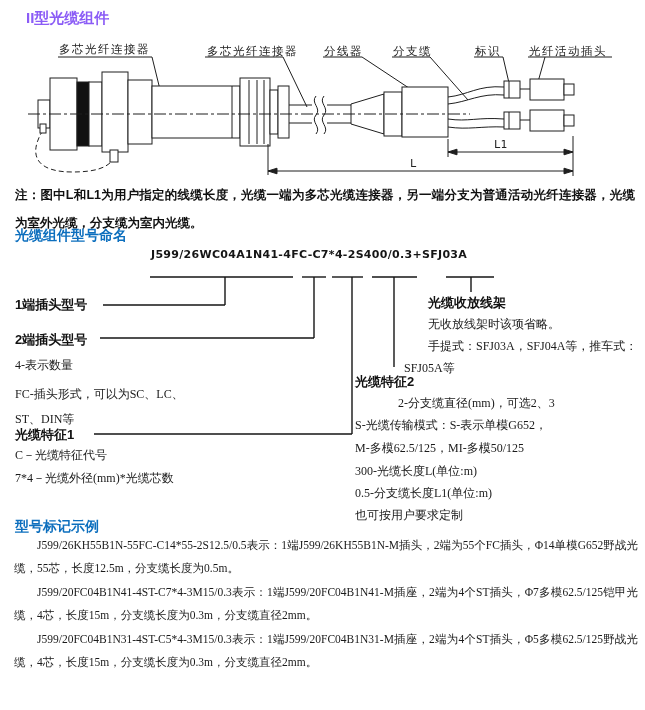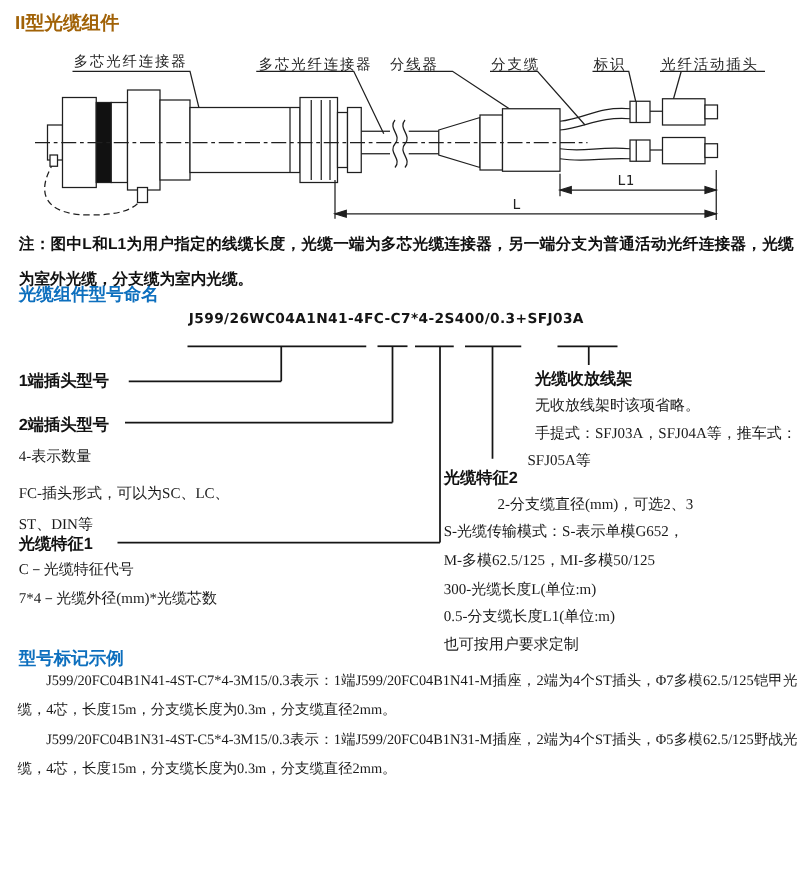--- a/index.html
+++ b/index.html
@@ -133,25 +133,25 @@
     <path d="M332,277 H363"></path>
     <path d="M352,277 V434"></path>
     <path d="M94,434 H352"></path>
     <path d="M372,277 H417"></path>
     <path d="M394,277 V367"></path>
     <path d="M446,277 H494"></path>
     <path d="M471,277 V292"></path>
   </g>
 </svg>
 
-<div class="abs page-title accent" style="left: 12px; top: 9px; color: #a16207;">II型光缆组件</div>
+<div class="abs page-title accent" style="left: 26px; top: 9px; color: #8b5cf6;">II型光缆组件</div>
 
 <div class="abs diagram-label" style="left:59px;top:42px;">多芯光纤连接器</div>
 <div class="abs diagram-label" style="left:207px;top:44px;">多芯光纤连接器</div>
-<div class="abs diagram-label" style="left:312px;top:44px;text-align:center;">分线器</div>
+<div class="abs diagram-label" style="left:324px;top:44px;text-align:center;">分线器</div>
 <div class="abs diagram-label" style="left:393px;top:44px;">分支缆</div>
 <div class="abs diagram-label" style="left:475px;top:44px;">标识</div>
 <div class="abs diagram-label" style="left:529px;top:44px;">光纤活动插头</div>
 
 <div class="abs dim-label" style="left:494px;top:138px;">L1</div>
 <div class="abs dim-label" style="left:410px;top:157px;">L</div>
 
 <div class="abs note" style="left:15px;top:181px;">注：图中L和L1为用户指定的线缆长度，光缆一端为多芯光缆连接器，另一端分支为普通活动光纤连接器，光缆为室外光缆，分支缆为室内光缆。</div>
 
 <div class="abs section-h accent" style="left: 15px; top: 227px; color: rgb(13, 111, 190);">光缆组件型号命名</div>
@@ -162,26 +162,27 @@
 <div class="abs body-line" style="left:15px;top:357px;">4-表示数量</div>
 <div class="abs body-line" style="left:15px;top:386px;">FC-插头形式，可以为SC、LC、</div>
 <div class="abs body-line" style="left:15px;top:411px;">ST、DIN等</div>
 <div class="abs bold-label" style="left:15px;top:426px;">光缆特征1</div>
 <div class="abs body-line" style="left:15px;top:447px;">C－光缆特征代号</div>
 <div class="abs body-line" style="left:15px;top:470px;">7*4－光缆外径(mm)*光缆芯数</div>
 
 <div class="abs bold-label" style="left:428px;top:294px;">光缆收放线架</div>
 <div class="abs body-line" style="left:428px;top:316px;font-family:Liberation Serif, serif;">无收放线架时该项省略。</div>
 <div class="abs body-line" style="left:428px;top:338px;">手提式：SFJ03A，SFJ04A等，推车式：</div>
-<div class="abs body-line" style="left:422px;top:360px;">SFJ05A等</div>
+<div class="abs body-line" style="left:404px;top:360px;">SFJ05A等</div>
 <div class="abs bold-label" style="left:355px;top:373px;">光缆特征2</div>
 <div class="abs body-line" style="left:355px;top:395px;margin-left:43px;">2-分支缆直径(mm)，可选2、3</div>
 <div class="abs body-line" style="left:355px;top:417px;">S-光缆传输模式：S-表示单模G652，</div>
 <div class="abs body-line" style="left:355px;top:440px;">M-多模62.5/125，MI-多模50/125</div>
 <div class="abs body-line" style="left:355px;top:463px;">300-光缆长度L(单位:m)</div>
 <div class="abs body-line" style="left:355px;top:485px;">0.5-分支缆长度L1(单位:m)</div>
 <div class="abs body-line" style="left:355px;top:507px;">也可按用户要求定制</div>
 
 <div class="abs section-h accent" style="left: 15px; top: 518px; color: rgb(13, 111, 190);">型号标记示例</div>
 <div class="examples">
+  <p>J599/26KH55B1N-55FC-C14*55-2S12.5/0.5表示：1端J599/26KH55B1N-M插头，2端为55个FC插头，Φ14单模G652野战光缆，55芯，长度12.5m，分支缆长度为0.5m。</p>
   <p>J599/20FC04B1N41-4ST-C7*4-3M15/0.3表示：1端J599/20FC04B1N41-M插座，2端为4个ST插头，Φ7多模62.5/125铠甲光缆，4芯，长度15m，分支缆长度为0.3m，分支缆直径2mm。</p>
   <p>J599/20FC04B1N31-4ST-C5*4-3M15/0.3表示：1端J599/20FC04B1N31-M插座，2端为4个ST插头，Φ5多模62.5/125野战光缆，4芯，长度15m，分支缆长度为0.3m，分支缆直径2mm。</p>
 </div>
 
 </body></html>

